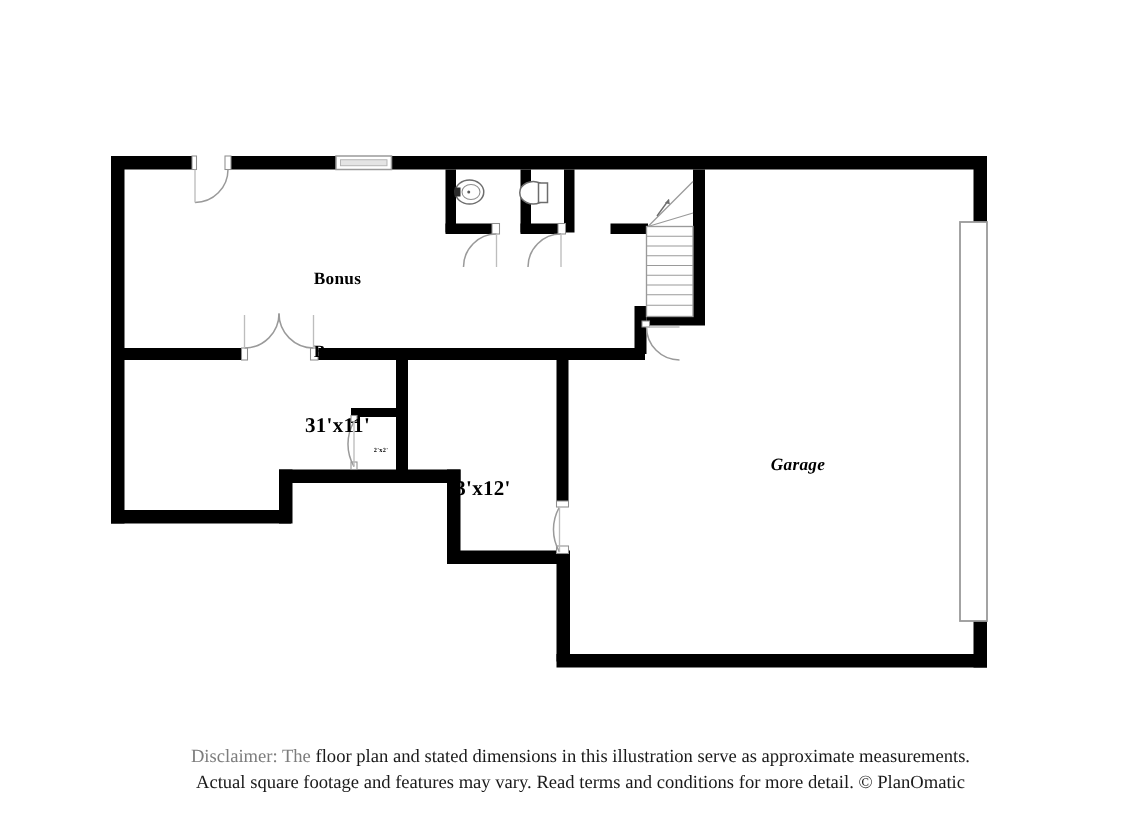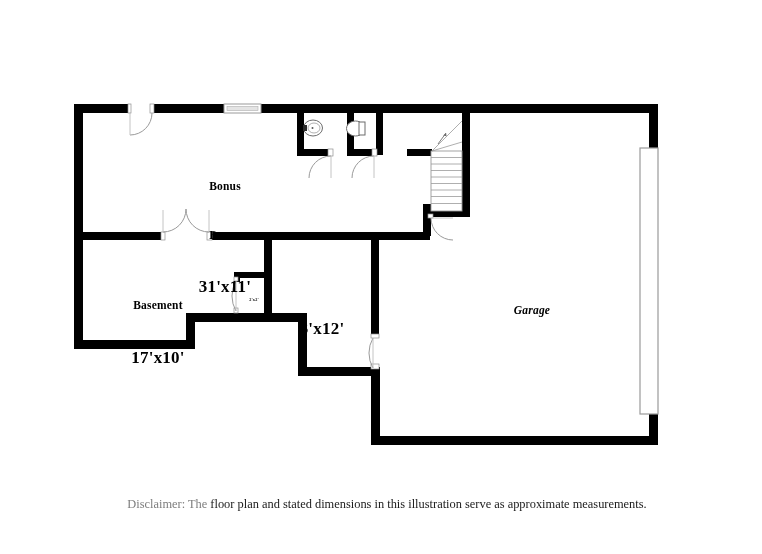--- a/index.html
+++ b/index.html
@@ -32,21 +32,21 @@
     position: absolute;
     text-align: center;
     font-family: "Liberation Serif", serif;
     font-weight: bold;
     color: #000000;
     line-height: 1.12;
     white-space: pre;
     user-select: none;
   }
   .room-label .rl-name { display: block; font-size: 11.5px; letter-spacing: 0.2px; }
-  .room-label .rl-dim  { display: block; font-size: 17px; letter-spacing: 0.2px; }
+  .room-label .rl-dim  { display: block; font-size: 14px; letter-spacing: 0.2px; }
   #label-bonus { left: 160px; top: 144px; width: 130px; }
   #label-basement { left: 92px; top: 263px; width: 132px; }
   #label-mid { left: 272px; top: 283px; width: 100px; }
   #label-garage { left: 466px; top: 268px; width: 132px; font-style: italic; }
   #label-closet {
     left: 236px; top: 289px; width: 36px;
     font-size: 4.2px;
   }
   #label-closet .rl-dim { font-size: 4.2px; }
   #disclaimer {
@@ -223,34 +223,31 @@
     </g>
 
   </svg>
 
   <div class="room-label" id="label-bonus">
     <span class="rl-name">Bonus</span>
     <span class="rl-name">Bonus</span>
     <span class="rl-dim">31'x11'</span>
   </div>
 
-  <div class="room-label" id="label-basement">
-    <span class="rl-name">Basement</span>
-    <span class="rl-dim">17'x10'</span>
-  </div>
 
   <div class="room-label" id="label-mid">
     <span class="rl-dim">3'x12'</span>
   </div>
 
   <div class="room-label" id="label-garage">
     <span class="rl-name">Garage</span>
   </div>
 
   <div class="room-label" id="label-closet">
     <span class="rl-dim">2'x2'</span>
   </div>
 
   <div id="disclaimer">
     <span class="dline"><span class="faded">Disclaimer: The</span><span> floor plan and stated dimensions in this illustration serve as approximate measurements.</span></span>
+    <span class="dline">Actual square footage and features may vary. Read terms and conditions for more detail. © PlanOmatic</span>
   </div>
 
 </div>
 
 </body></html>

